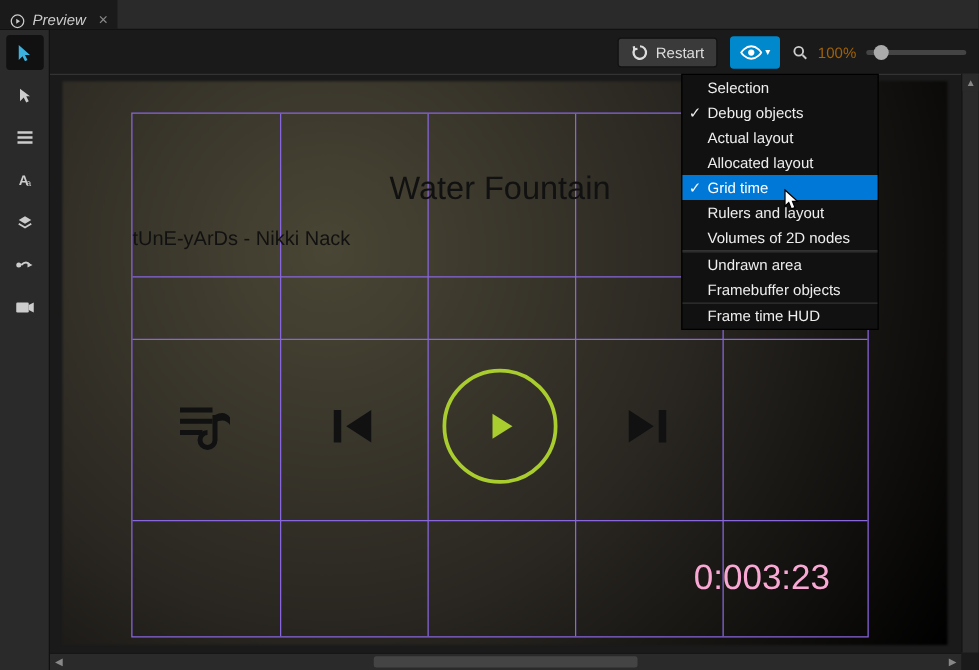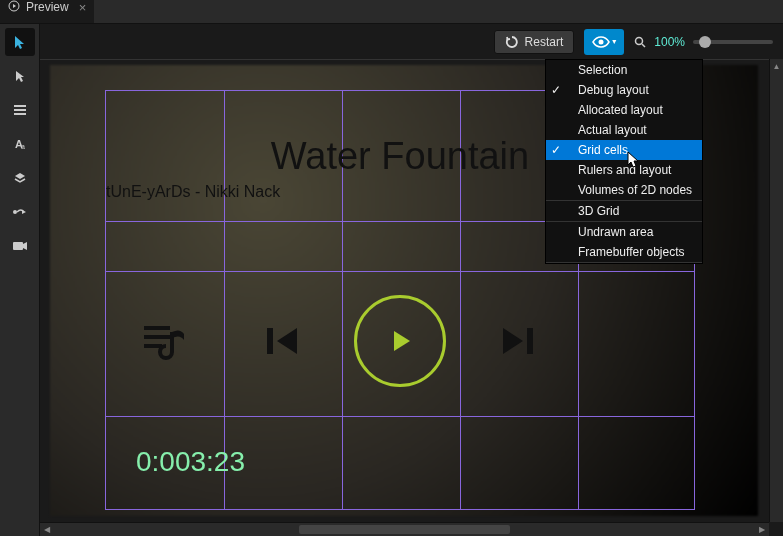--- a/index.html
+++ b/index.html
@@ -14,25 +14,26 @@
 }
 .tab-bar {
   height: 24px;
   background: #2a2a2a;
   display: flex;
   align-items: center;
   border-bottom: 1px solid #111;
 }
 .tab {
   display: flex;
-  align-items: flex-start;
+  align-items: flex-end;
   padding: 0 8px;
   height: 100%;
   background: #1a1a1a;
   gap: 6px;
+  font-style: italic;
 }
 .tab svg { flex-shrink: 0; }
 .tab .close { color: #888; font-size: 13px; margin-left: 4px; }
 .main-row {
   display: flex;
   height: calc(100% - 24px);
 }
 .left-toolbar {
   width: 40px;
   background: #2a2a2a;
@@ -84,21 +85,21 @@
   background: #0088cc;
   border-radius: 3px;
   display: flex;
   align-items: center;
   justify-content: center;
 }
 .zoom-ctrl {
   display: flex;
   align-items: center;
   gap: 8px;
-  color: #5eead4;
+  color: #a16207;
 }
 .zoom-slider {
   width: 80px;
   height: 4px;
   background: #444;
   border-radius: 2px;
   position: relative;
 }
 .zoom-slider .thumb {
   position: absolute;
@@ -137,21 +138,21 @@
   position: absolute;
   top: 0; bottom: 0;
   width: 1px;
   background: #8866dd;
 }
 .song-title {
   position: absolute;
   left: 0; right: 0;
   top: 44px;
   text-align: center;
-  font-size: 38px;
+  font-size: 26px;
   font-weight: 500;
   color: #111;
 }
 .song-subtitle {
   position: absolute;
   left: 0; right: 0;
   top: 92px;
   text-align: left;
   font-size: 16px;
   color: #111;
@@ -177,44 +178,44 @@
   align-items: center;
   justify-content: center;
 }
 .time-row {
   position: absolute;
   left: 0; right: 0;
   bottom: 0;
   height: 95px;
   display: flex;
   align-items: center;
-  justify-content: flex-start;
+  justify-content: flex-end;
   padding: 0 30px;
   font-size: 28px;
-  color: #86efac;
+  color: #f9a8d4;
 }
 .dropdown {
   position: absolute;
   left: 545px;
   top: 59px;
   width: 158px;
   background: #111;
   border: 1px solid #000;
   color: #eee;
   font-size: 12px;
   z-index: 10;
 }
 .dropdown .sep {
   height: 1px;
   background: #333;
 }
 .dropdown .item {
   display: flex;
   align-items: center;
-  padding: 3px 8px 3px 32px;
+  padding: 3px 8px 3px 20px;
   position: relative;
 }
 .dropdown .item .check {
   position: absolute;
   left: 5px;
 }
 .dropdown .item.hover {
   background: #0078d7;
   color: #fff;
 }
@@ -416,50 +417,50 @@
     </div>
   </div>
 </div>
 
 <div class="dropdown" id="dropdown">
     <div class="item">
       <span>Selection</span>
     </div>
     <div class="item">
       <span class="check">✓</span>
-      <span>Debug layout</span>
+      <span>Debug objects</span>
+    </div>
+    <div class="item">
+      <span>Actual layout</span>
     </div>
     <div class="item">
       <span>Allocated layout</span>
-    </div>
-    <div class="item">
-      <span>Actual layout</span>
     </div>
     <div class="item hover">
       <span class="check">✓</span>
-      <span>Grid cells</span>
+      <span>Grid time</span>
     </div>
     <div class="item">
       <span>Rulers and layout</span>
     </div>
     <div class="item">
       <span>Volumes of 2D nodes</span>
     </div>
     <div class="sep"></div>
-    <div class="item">
-      <span>3D Grid</span>
-    </div>
     <div class="sep"></div>
     <div class="item">
       <span>Undrawn area</span>
     </div>
     <div class="item">
       <span>Framebuffer objects</span>
     </div>
     <div class="sep"></div>
+    <div class="item">
+      <span>Frame time HUD</span>
+    </div>
   </div>
 
 <svg class="cursor" width="14" height="18" viewBox="0 0 14 18">
   <path d="M1 1 L1 14 L4 11 L6 16 L9 15 L7 10 L11 10 Z" fill="#fff" stroke="#000" stroke-width="1"></path>
 </svg>
 
 <div class="scroll-v">
   <div class="sbtn">▲</div>
 </div>
 <div class="scroll-h">

